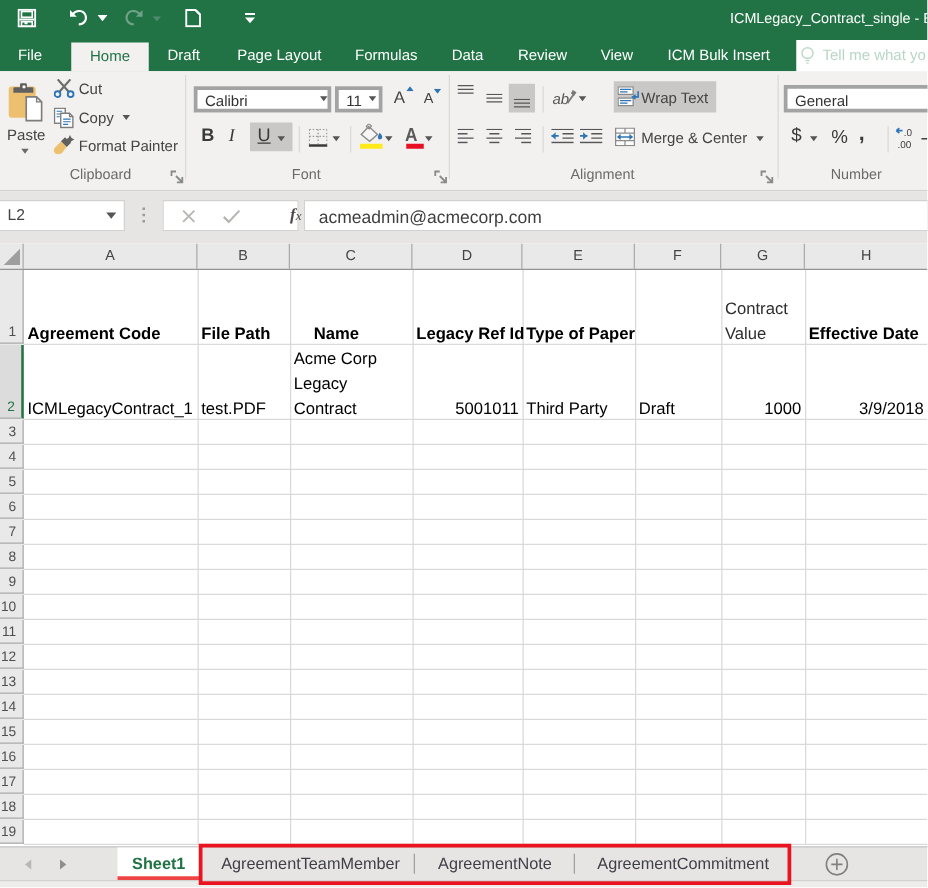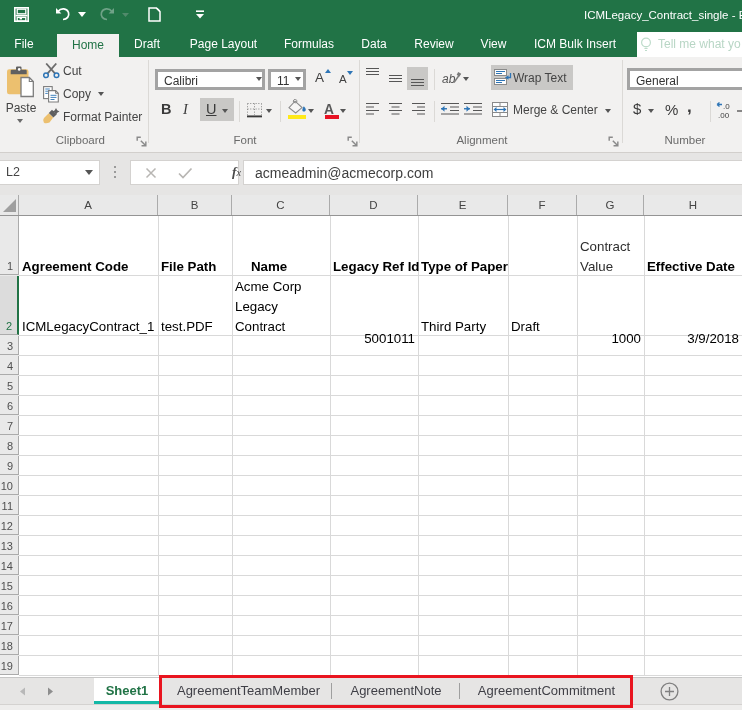--- a/index.html
+++ b/index.html
@@ -33,21 +33,21 @@
 
 #grid { left:0; top:195px; width:742px; height:482px; background:#fff; }
 #colhead { position:absolute; left:0; top:0; width:742px; height:21px; background:#e9e9e9; border-bottom:1px solid #949494; }
 .ch { position:absolute; top:0; height:20px; line-height:21px; text-align:center; font-size:11.5px; color:#444; border-right:1px solid #ababab; }
 #rowheads { left:0; top:21px; width:19px; height:459px; background:#e9e9e9; }
 .rh { position:absolute; left:0; width:19px; border-bottom:1px solid #ababab; border-right:1px solid #ababab; font-size:11px; color:#4f4f4f; display:flex; align-items:flex-end; justify-content:flex-end; padding:0 5px 2px 0; }
 .vline { position:absolute; width:1px; background:#d9d9d9; top:21px; }
 .hline { position:absolute; height:1px; background:#d9d9d9; left:19px; width:723px; }
 .cell { position:absolute; font-size:13.3px; color:#000; line-height:20px; white-space:nowrap; }
 .bold { font-weight:bold; }
-.rt { text-align:right;margin-top:12px; }
+.rt { text-align:right; }
 
 
 #strip { left:0; top:677px; width:742px; height:27px; background:#e6e5e4; border-top:1px solid #c6c6c6; }
 .stab { position:absolute; top:0; height:26px; line-height:26px; font-size:13px; color:#3f3f46; text-align:center; }
 #redbox { position:absolute; left:159px; top:675px; width:474px; height:33px; border:3px solid #e9141f; z-index:30; }
 
 
 #status { left:0; top:704px; width:742px; height:6px; background:#eeedec; border-top:1px solid #d4d2d0; }
 </style>
 </head>
@@ -366,21 +366,21 @@
   <div class="cell rt" style="left:644px;top:122px;width:95px;">3/9/2018</div>
 </div>
 
 <div class="abs" id="strip">
   <svg class="abs" style="left:19px;top:9px;" width="7" height="9" viewBox="0 0 7 9">
       <path d="M6 0.5 V8.5 L1 4.5 Z" fill="#b8b8b8"></path>
     </svg>
   <svg class="abs" style="left:47px;top:9px;" width="7" height="9" viewBox="0 0 7 9">
       <path d="M1 0.5 V8.5 L6 4.5 Z" fill="#8e8e8e"></path>
     </svg>
-  <div class="stab" style="left:94px;width:66px;background:#fff;color:#217346;font-weight:bold;border-bottom:3px solid #14b8a6;">Sheet1</div>
+  <div class="stab" style="left:94px;width:66px;background:#fff;color:#217346;font-weight:bold;border-bottom:3px solid #ef4444;">Sheet1</div>
   <div class="stab" style="left:167px;width:163px;">AgreementTeamMember</div>
   <div class="abs" style="left:331px;top:5px;width:1px;height:16px;background:#9f9f9f;"></div>
   <div class="stab" style="left:334px;width:124px;">AgreementNote</div>
   <div class="abs" style="left:459px;top:5px;width:1px;height:16px;background:#9f9f9f;"></div>
   <div class="stab" style="left:462px;width:169px;">AgreementCommitment</div>
   <svg class="abs" style="left:660px;top:4px;" width="19" height="19" viewBox="0 0 19 19">
     <circle cx="9.5" cy="9.5" r="8.4" fill="none" stroke="#808080" stroke-width="1.3"></circle>
     <path d="M9.5 5 V14 M5 9.5 H14" stroke="#808080" stroke-width="1.3"></path>
   </svg>
 </div>

